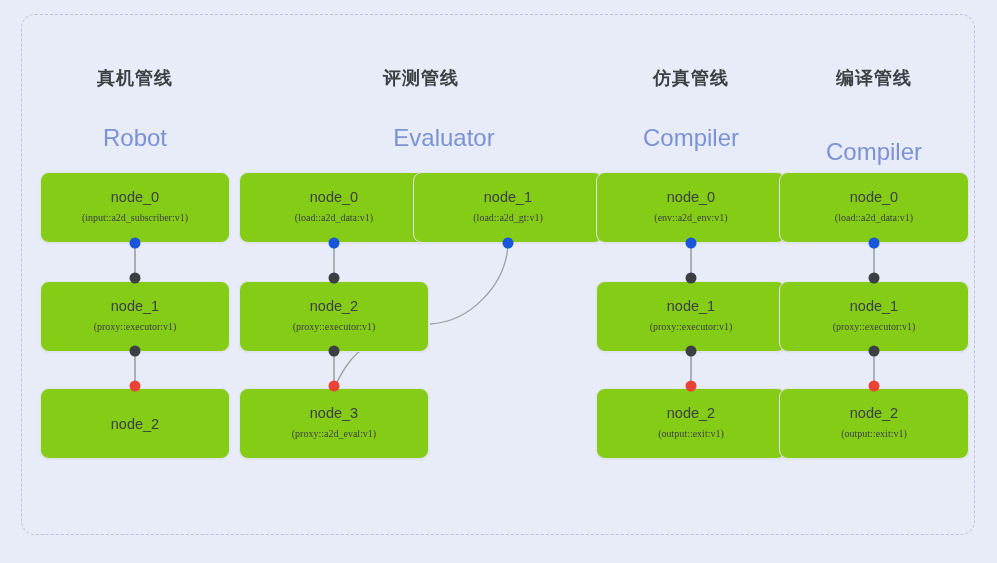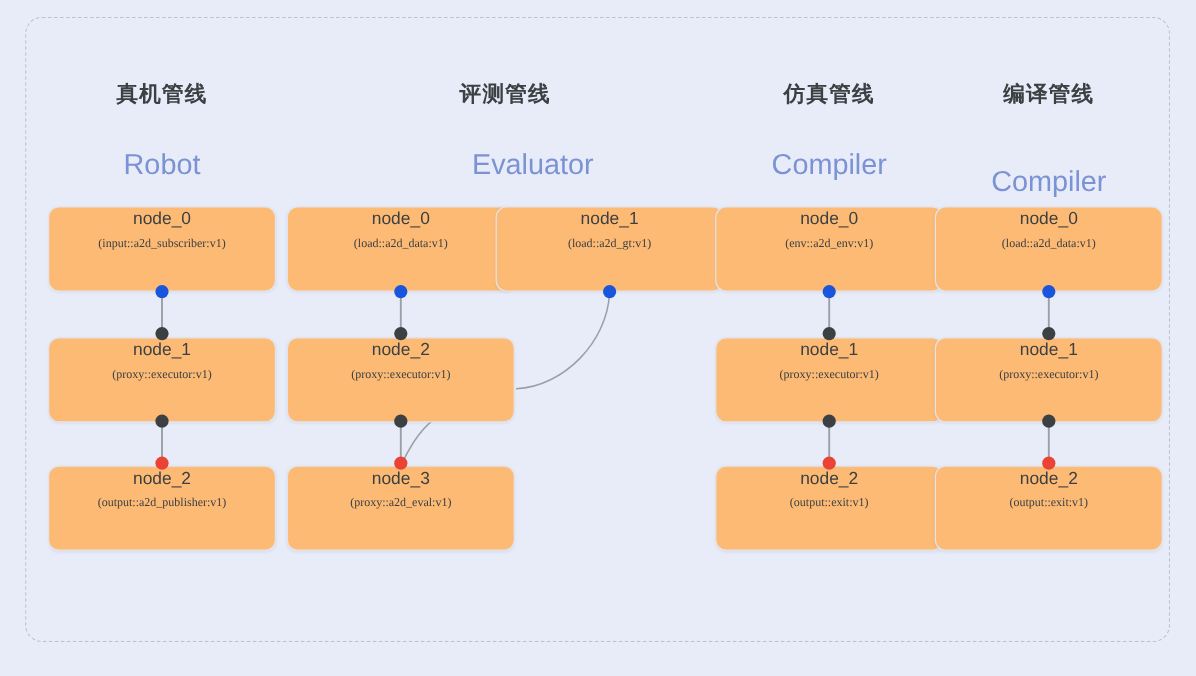--- a/index.html
+++ b/index.html
@@ -51,27 +51,28 @@
     text-align: center;
     font-size: 24px;
     color: #7b92d4;
     white-space: nowrap;
     transform: translateX(-50%);
   }
   .node-box {
     position: absolute;
     width: 190px;
     height: 71px;
-    background: #fdba74;
+    background: #84cc16;
     border: 1px solid #e2e4ea;
     border-radius: 9px;
     box-sizing: border-box;
     display: flex;
     flex-direction: column;
     align-items: center;
+    justify-content: center;
     transform: translateX(-50%);
     box-shadow: 0 1px 2px rgba(60,64,67,0.06);
   }
   .node-title {
     font-size: 14.5px;
     color: #3c4043;
     line-height: 20px;
   }
   .node-sub {
     font-size: 10px;
@@ -127,21 +128,20 @@
       <div class="node-box" style="left: 135px; top: 172px;">
         <div class="node-title">node_0</div>
         <div class="node-sub">(input::a2d_subscriber:v1)</div>
       </div>
       <div class="node-box" style="left: 135px; top: 281px;">
         <div class="node-title">node_1</div>
         <div class="node-sub">(proxy::executor:v1)</div>
       </div>
       <div class="node-box" style="left: 135px; top: 388px;">
         <div class="node-title">node_2</div>
-        <div class="node-sub">(output::a2d_publisher:v1)</div>
       </div>
       <div class="node-box" style="left: 334px; top: 172px;">
         <div class="node-title">node_0</div>
         <div class="node-sub">(load::a2d_data:v1)</div>
       </div>
       <div class="node-box" style="left: 508px; top: 172px;">
         <div class="node-title">node_1</div>
         <div class="node-sub">(load::a2d_gt:v1)</div>
       </div>
       <div class="node-box" style="left: 334px; top: 281px;">

